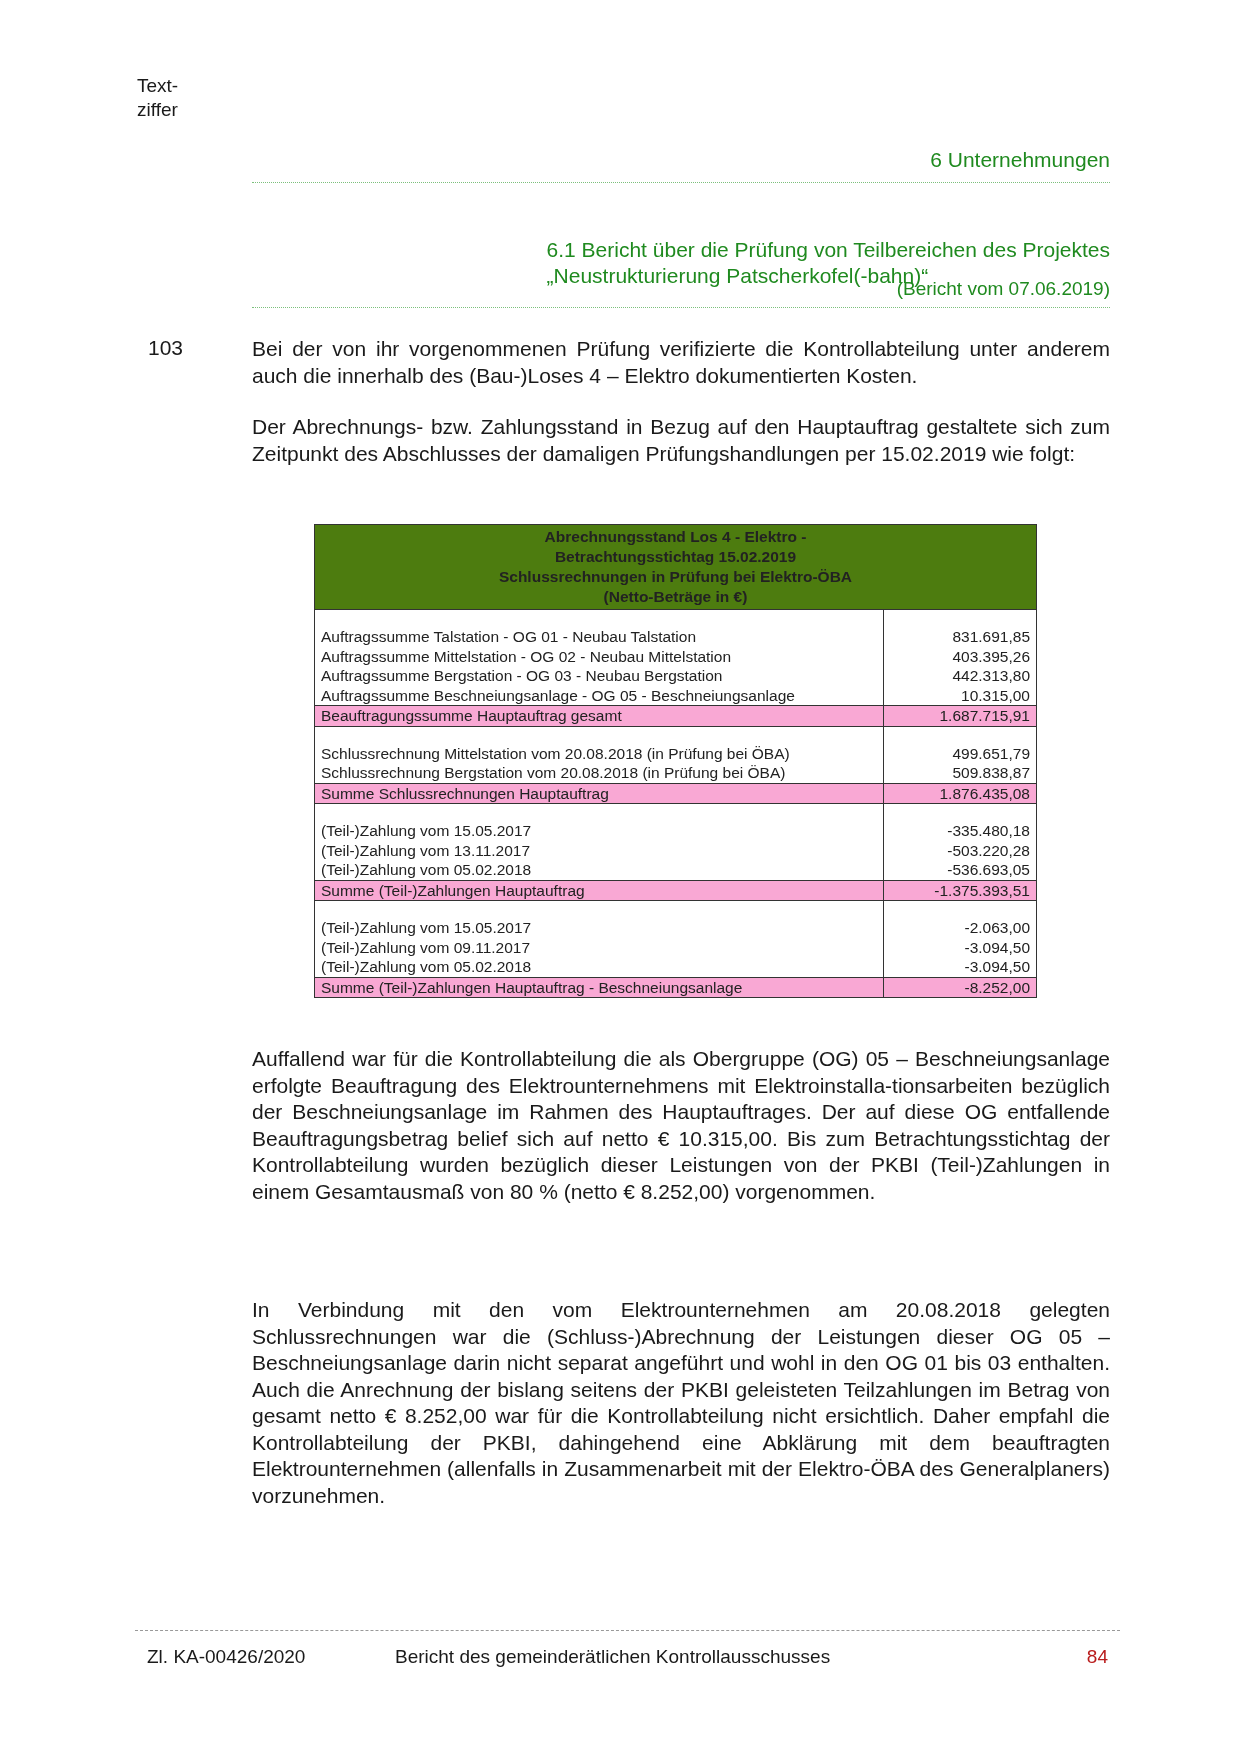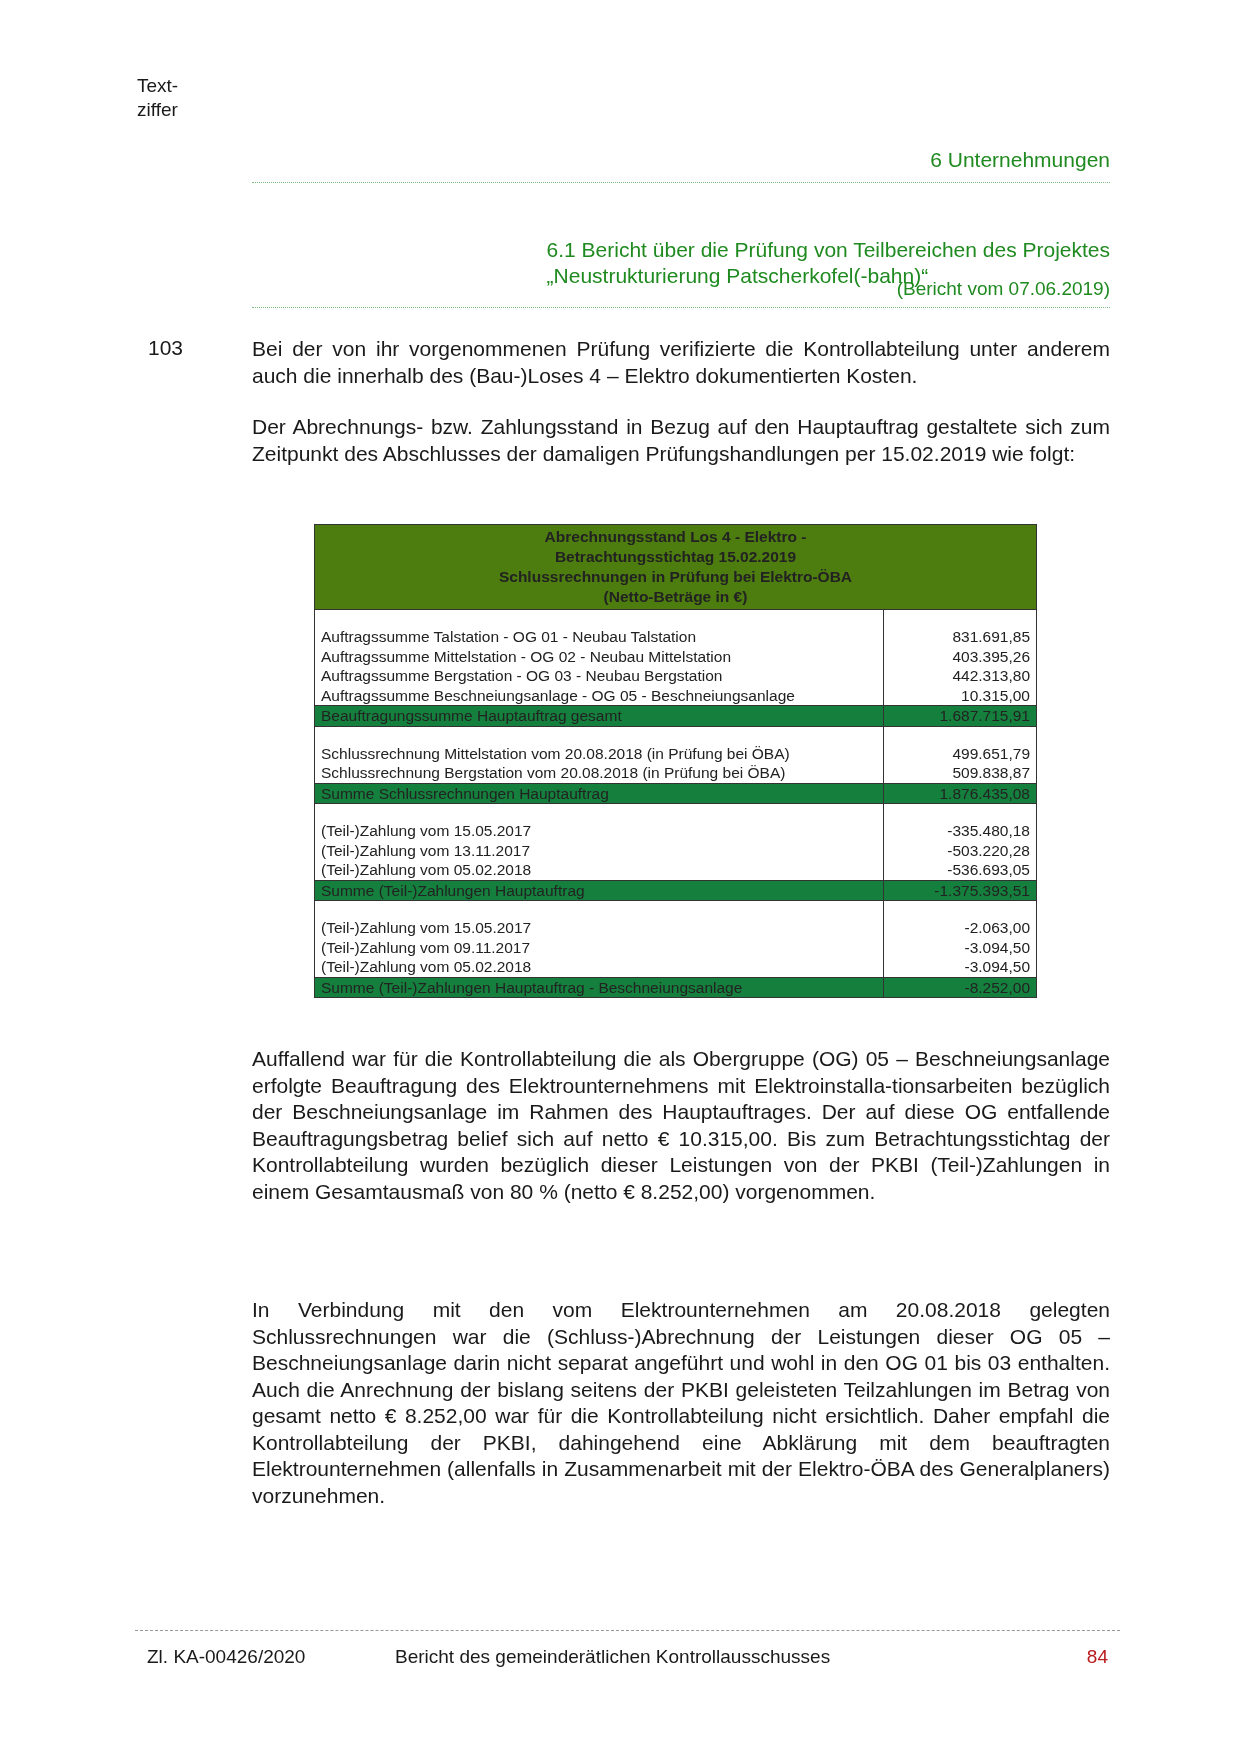--- a/index.html
+++ b/index.html
@@ -17,21 +17,21 @@
     .p3 { top: 1046px; }
     .p4 { top: 1267px; margin-top: 30px; }
 
     table.abr { position: absolute; left: 314px; top: 524px; width: 723px; border-collapse: collapse; font-size: 15.5px; color: #222; }
     table.abr td { padding: 0 6px; line-height: 19.5px; white-space: nowrap; }
     table.abr .title-cell { background: #4d7c0f; border: 1.5px solid #333; text-align: center; font-weight: bold; padding: 2px 6px; line-height: 20px; }
     table.abr td.lbl { border-left: 1.5px solid #333; border-right: 1.5px solid #333; }
     table.abr td.val { text-align: right; border-right: 1.5px solid #333; width: 140px; }
     table.abr tr.spacer td { height: 17px; }
     table.abr tr.last-item td { border-bottom: 1.5px solid #333; }
-    table.abr tr.sum td { background: #15803d; border-bottom: 1.5px solid #333; }
+    table.abr tr.sum td { background: #f9a8d4; border-bottom: 1.5px solid #333; }
 
     .footer-line { position: absolute; left: 135px; width: 985px; top: 1630px; border-top: 1.5px dashed #999; }
     .footer-ref { position: absolute; left: 147px; top: 1646px; font-size: 19px; color: #1a1a1a; }
     .footer-title { position: absolute; left: 395px; top: 1646px; font-size: 19px; color: #1a1a1a; }
     .footer-page { position: absolute; right: 133px; top: 1646px; font-size: 19px; color: #b91c1c; }
   </style>
 </head>
 <body>
 
 <div class="margin-label">

